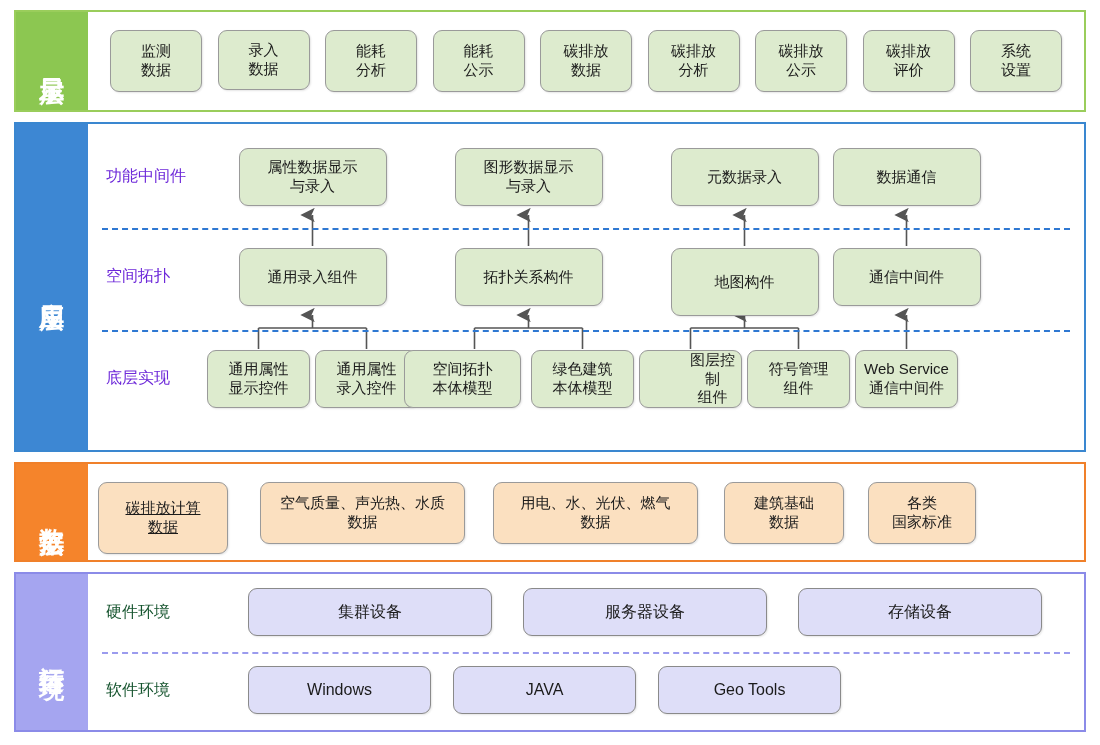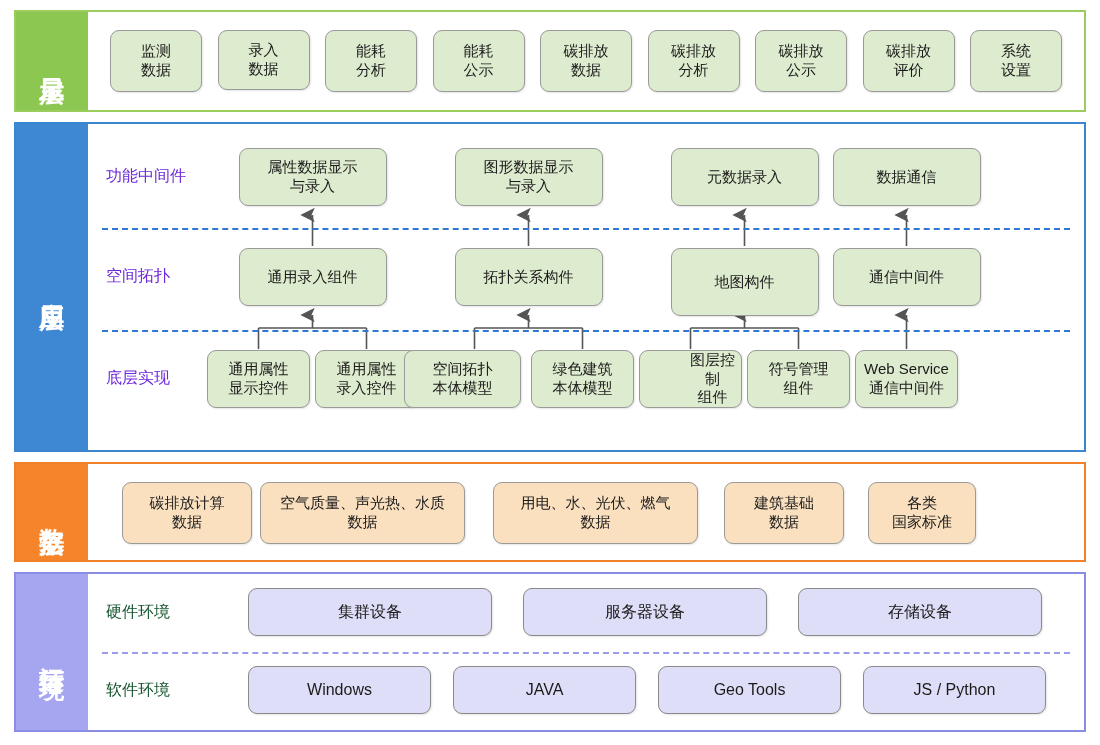--- a/index.html
+++ b/index.html
@@ -197,21 +197,21 @@
         <div class="node node-green" style="left: 767px; top: 226px; width: 103px; height: 58px;">Web Service
 通信中间件</div>
       </div>
   </div>
 
   <div class="layer layer-data">
     <div class="layer-band">
       <span class="band-text">数据层</span>
     </div>
     <div class="layer-body" id="data-body">
-        <div class="node node-orange" style="left: 34px; top: 18px; width: 130px; height: 62px;">碳排放计算
+        <div class="node node-orange" style="left: 10px; top: 18px; width: 130px; height: 72px; text-decoration: underline;">碳排放计算
 数据</div>
         <div class="node node-orange" style="left: 172px; top: 18px; width: 205px; height: 62px;">空气质量、声光热、水质
 数据</div>
         <div class="node node-orange" style="left: 405px; top: 18px; width: 205px; height: 62px;">用电、水、光伏、燃气
 数据</div>
         <div class="node node-orange" style="left: 636px; top: 18px; width: 120px; height: 62px;">建筑基础
 数据</div>
         <div class="node node-orange" style="left: 780px; top: 18px; width: 108px; height: 62px;">各类
 国家标准</div>
       </div>
@@ -224,17 +224,16 @@
     <div class="layer-body" id="runtime-body">
         <div class="row-label row-label-runtime" style="left: 18px; top: 28px;">硬件环境</div>
         <div class="row-label row-label-runtime" style="left: 18px; top: 106px;">软件环境</div>
         <div class="dashed dashed-purple" style="left: 14px; top: 78px; width: 968px;"></div>
         <div class="node node-purple" style="left: 160px; top: 14px; width: 244px; height: 48px; font-size: 16px;">集群设备</div>
         <div class="node node-purple" style="left: 435px; top: 14px; width: 244px; height: 48px; font-size: 16px;">服务器设备</div>
         <div class="node node-purple" style="left: 710px; top: 14px; width: 244px; height: 48px; font-size: 16px;">存储设备</div>
         <div class="node node-purple" style="left: 160px; top: 92px; width: 183px; height: 48px; font-size: 16px;">Windows</div>
         <div class="node node-purple" style="left: 365px; top: 92px; width: 183px; height: 48px; font-size: 16px;">JAVA</div>
         <div class="node node-purple" style="left: 570px; top: 92px; width: 183px; height: 48px; font-size: 16px;">Geo Tools</div>
-        <div class="node node-purple" style="left: 775px; top: 92px; width: 183px; height: 48px; font-size: 16px;">JS / Python</div>
       </div>
   </div>
 
 </div>
 
 </body></html>

